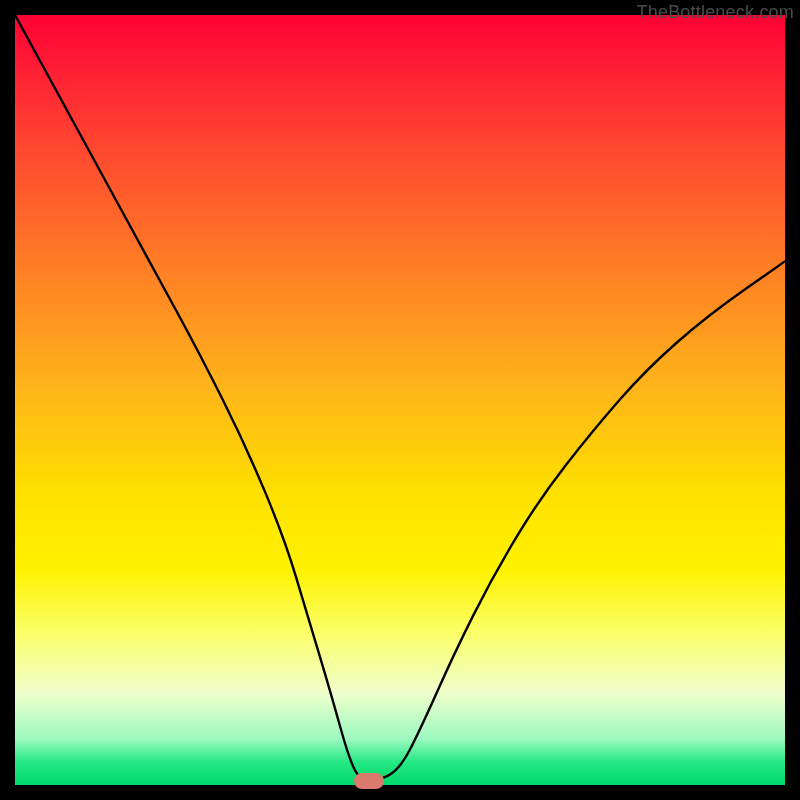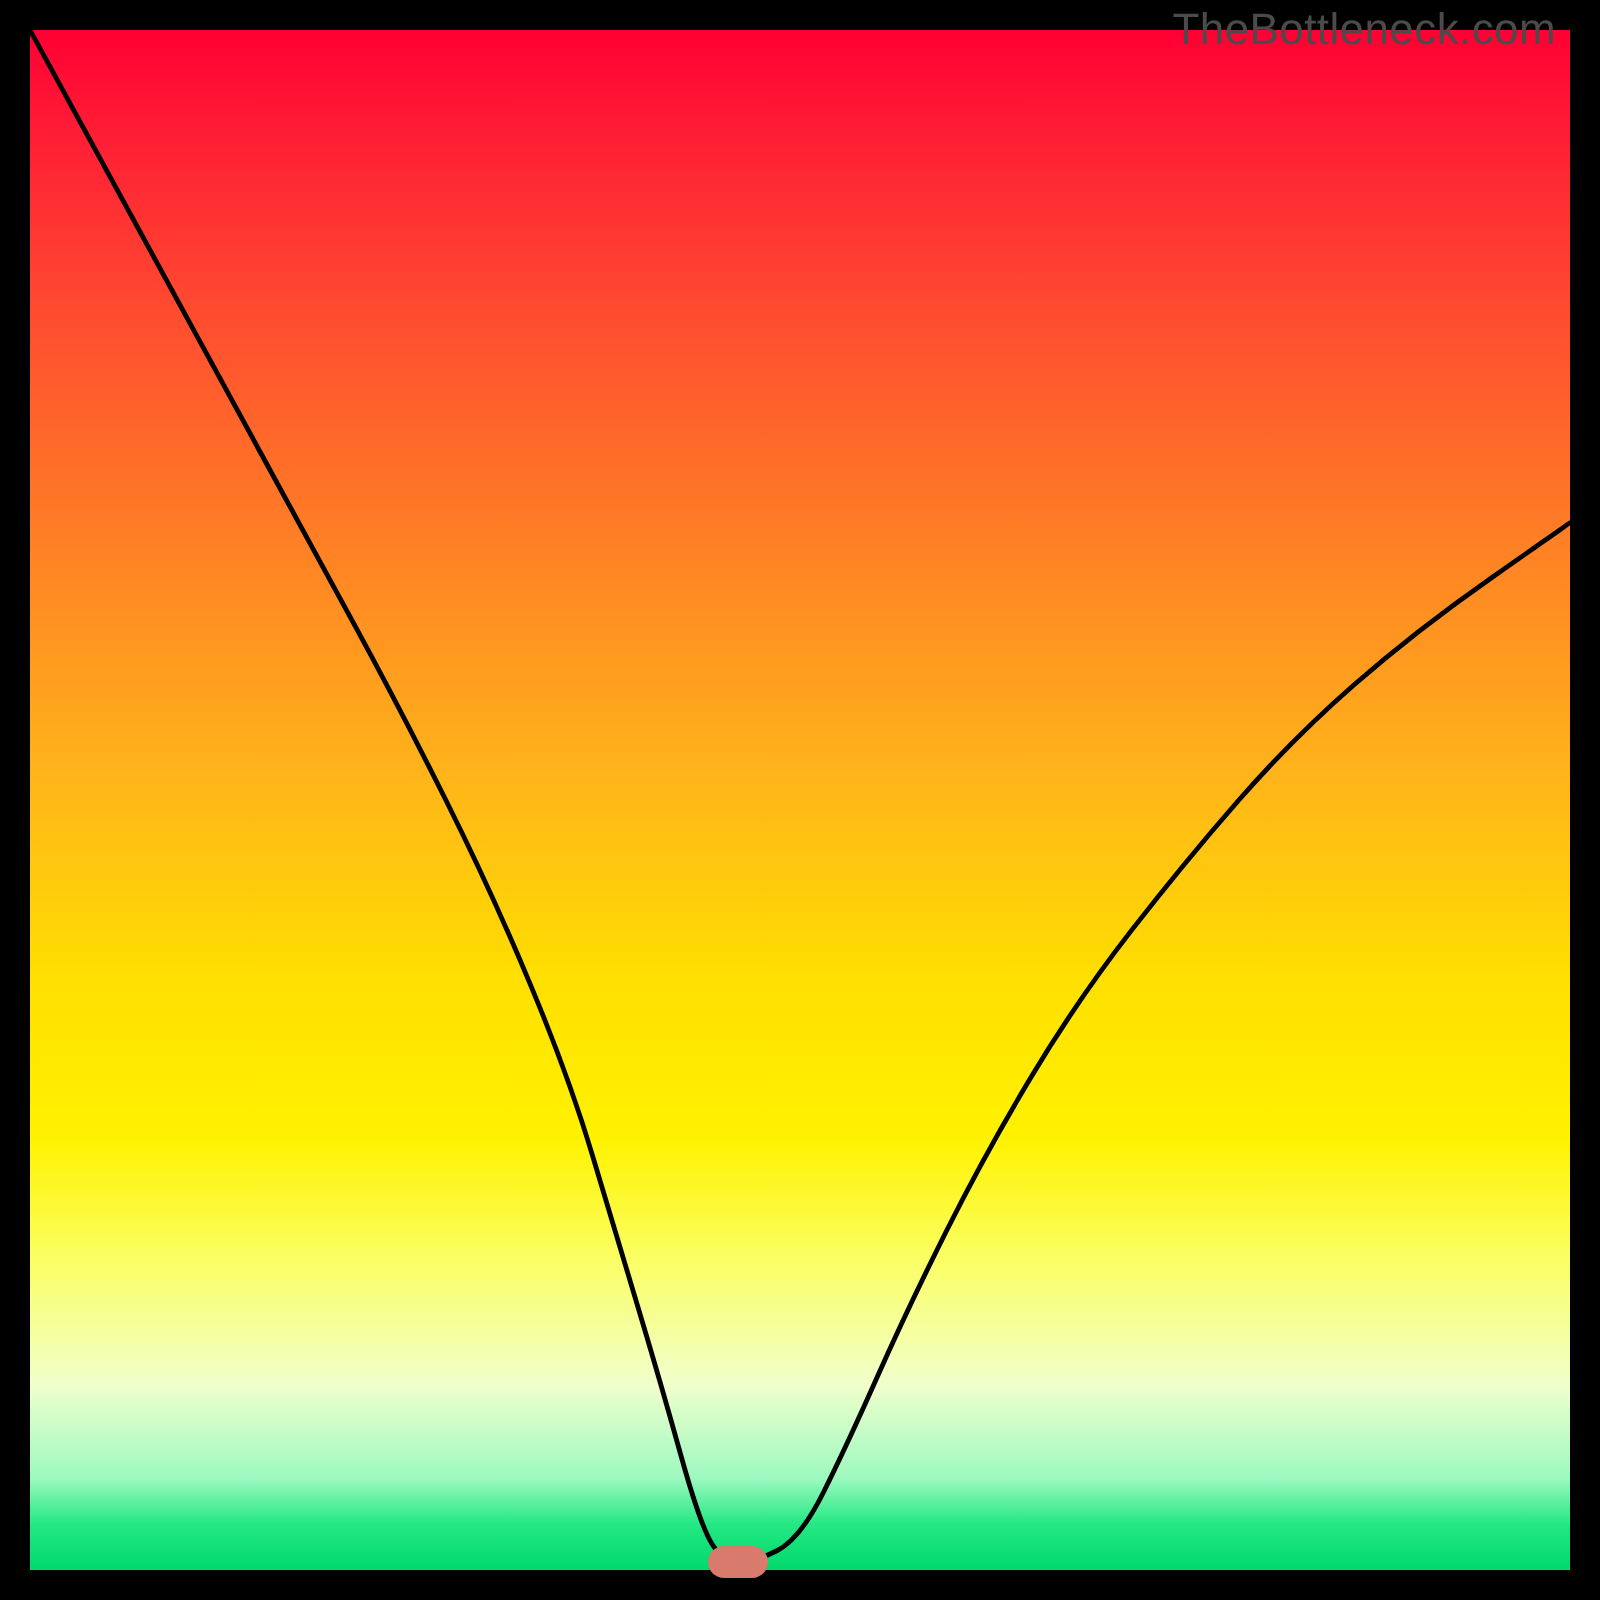--- a/index.html
+++ b/index.html
@@ -49,23 +49,23 @@
     position: absolute;
     width: 30px;
     height: 16px;
     border-radius: 8px;
     background: #d87a6c;
     transform: translate(-50%, -50%);
   }
   .watermark {
     position: absolute;
     top: 2px;
-    right: 22px;
+    right: 6px;
     color: #4b4b4b;
-    font-size: 22px;
+    font-size: 18px;
     font-weight: 500;
     letter-spacing: 0.2px;
     user-select: none;
     text-align: center;
   }
 </style>
 </head>
 <body>
 
 <div class="stage">

